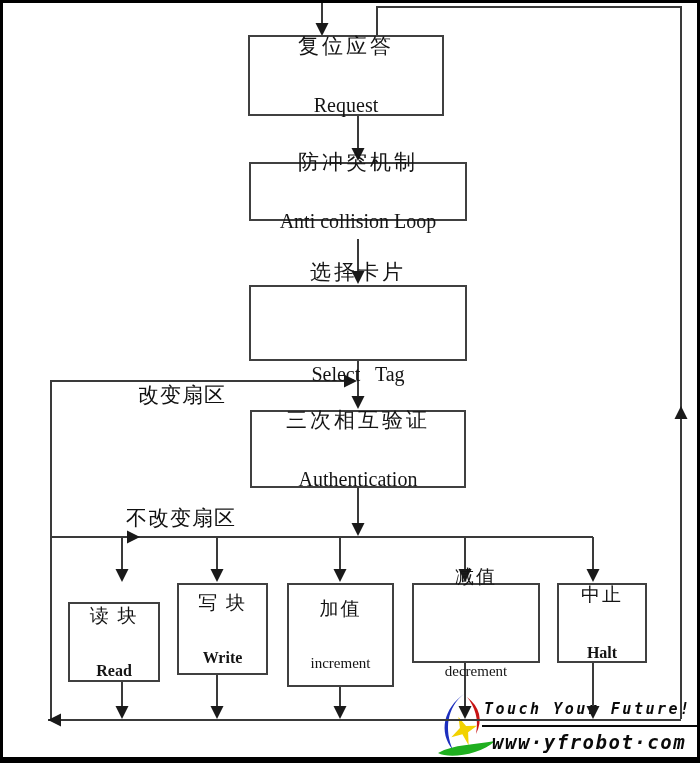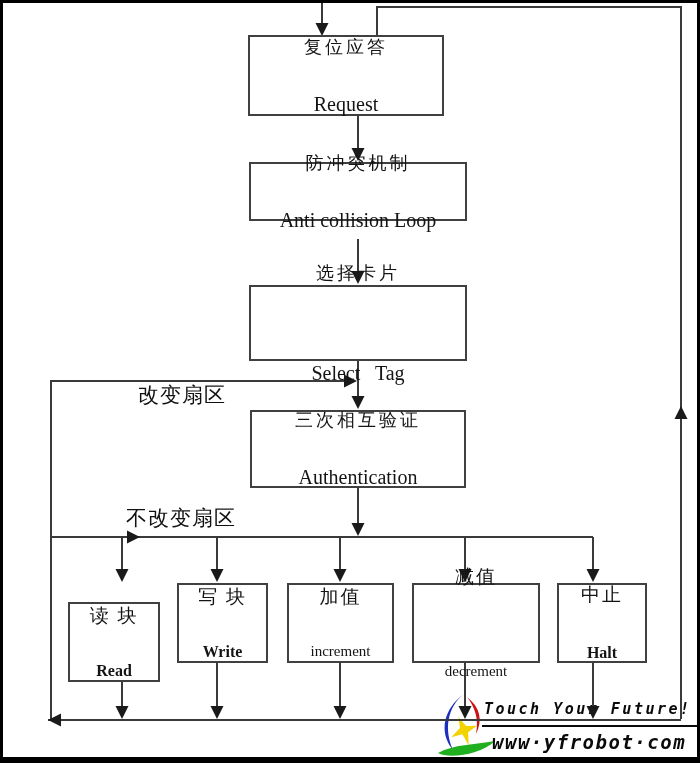--- a/index.html
+++ b/index.html
@@ -4,21 +4,21 @@
 <style>
   html,body{margin:0;padding:0;background:#ffffff;}
   .stage{position:relative;width:700px;height:763px;background:#ffffff;overflow:hidden;
          font-family:"Liberation Serif","DejaVu Serif",serif;}
   .frame{position:absolute;inset:0;border:solid #000;border-width:3px 3px 6px 3px;
          pointer-events:none;z-index:9;}
   .flow-svg{position:absolute;left:0;top:0;z-index:2;}
   .node{position:absolute;box-sizing:border-box;background:#ffffff;border:2px solid #404040;
         display:flex;flex-direction:column;align-items:center;justify-content:center;
         gap:5px;z-index:3;color:#141414;}
-  .zh{font-size:18px;letter-spacing:3px;line-height:1;white-space:pre;}
+  .zh{font-size:21px;letter-spacing:3px;line-height:1;white-space:pre;}
   .en{font-size:20px;line-height:1;white-space:pre;margin-top:33px;}
   .small .zh{font-size:19px;letter-spacing:2px;}
   .bold-en .en{font-weight:bold;font-size:16px;}
   .tiny-en .en{font-size:15px;}
   .flabel{position:absolute;z-index:4;font-size:21px;color:#111;letter-spacing:1px;
           line-height:1;white-space:pre;}
   .branding{z-index:1;}
   .logo{position:absolute;left:436px;top:692px;z-index:1;}
   .slogan{position:absolute;left:484px;top:700px;width:214px;z-index:1;
           font-family:"DejaVu Sans Mono",monospace;font-style:italic;font-weight:bold;
@@ -107,26 +107,26 @@
   <div class="node" style="left:250px;top:410px;width:216px;height:78px;">
     <span class="zh">三次相互验证</span>
     <span class="en">Authentication</span>
   </div>
 
   <div class="node small bold-en" style="left:68px;top:602px;width:92px;height:80px;">
     <span class="zh">读 块</span>
     <span class="en">Read</span>
   </div>
 
-  <div class="node small bold-en" style="left:177px;top:583px;width:91px;height:80px;">
+  <div class="node small bold-en" style="left:177px;top:583px;width:91px;height:92px;">
     <span class="zh">写 块</span>
     <span class="en">Write</span>
   </div>
 
-  <div class="node small tiny-en" style="left:287px;top:583px;width:107px;height:80px;">
+  <div class="node small tiny-en" style="left:287px;top:583px;width:107px;height:104px;">
     <span class="zh">加值</span>
     <span class="en">increment</span>
   </div>
 
   <div class="node small tiny-en" style="left:412px;top:583px;width:128px;height:80px;gap:45px;">
     <span class="zh">减值</span>
     <span class="en">decrement</span>
   </div>
 
   <div class="node small bold-en" style="left:557px;top:583px;width:90px;height:80px;justify-content:space-between;">

